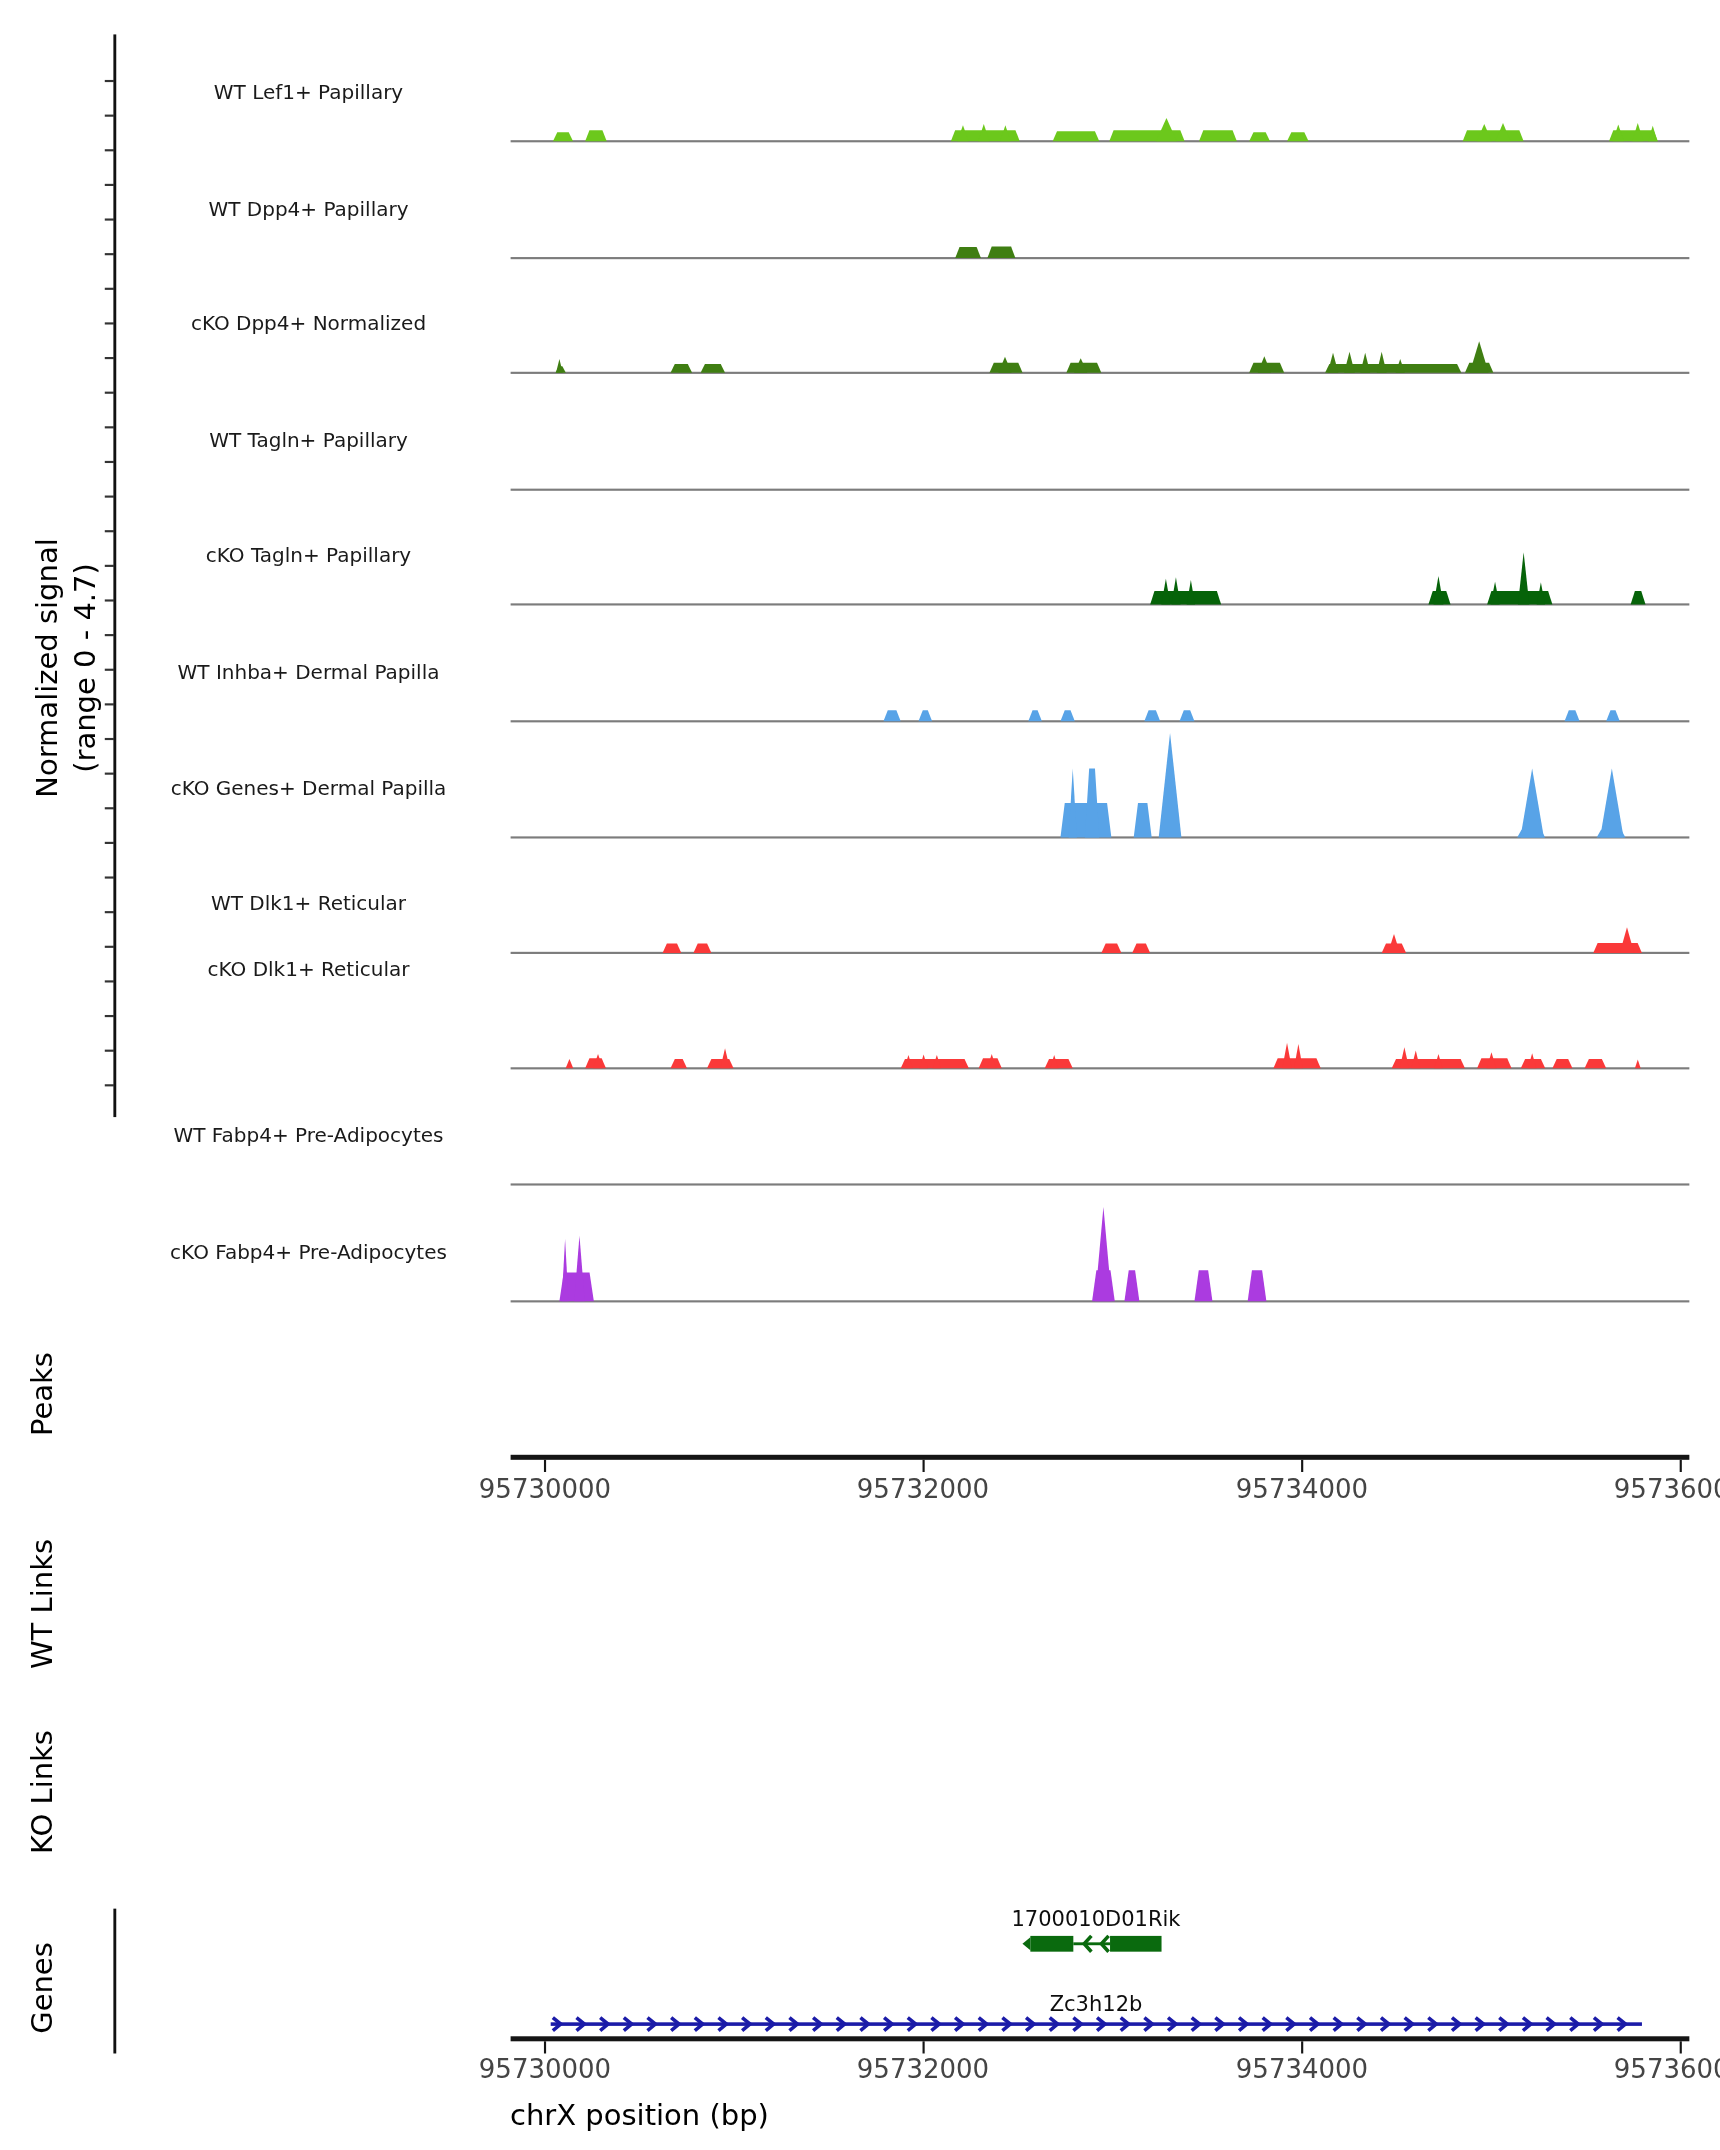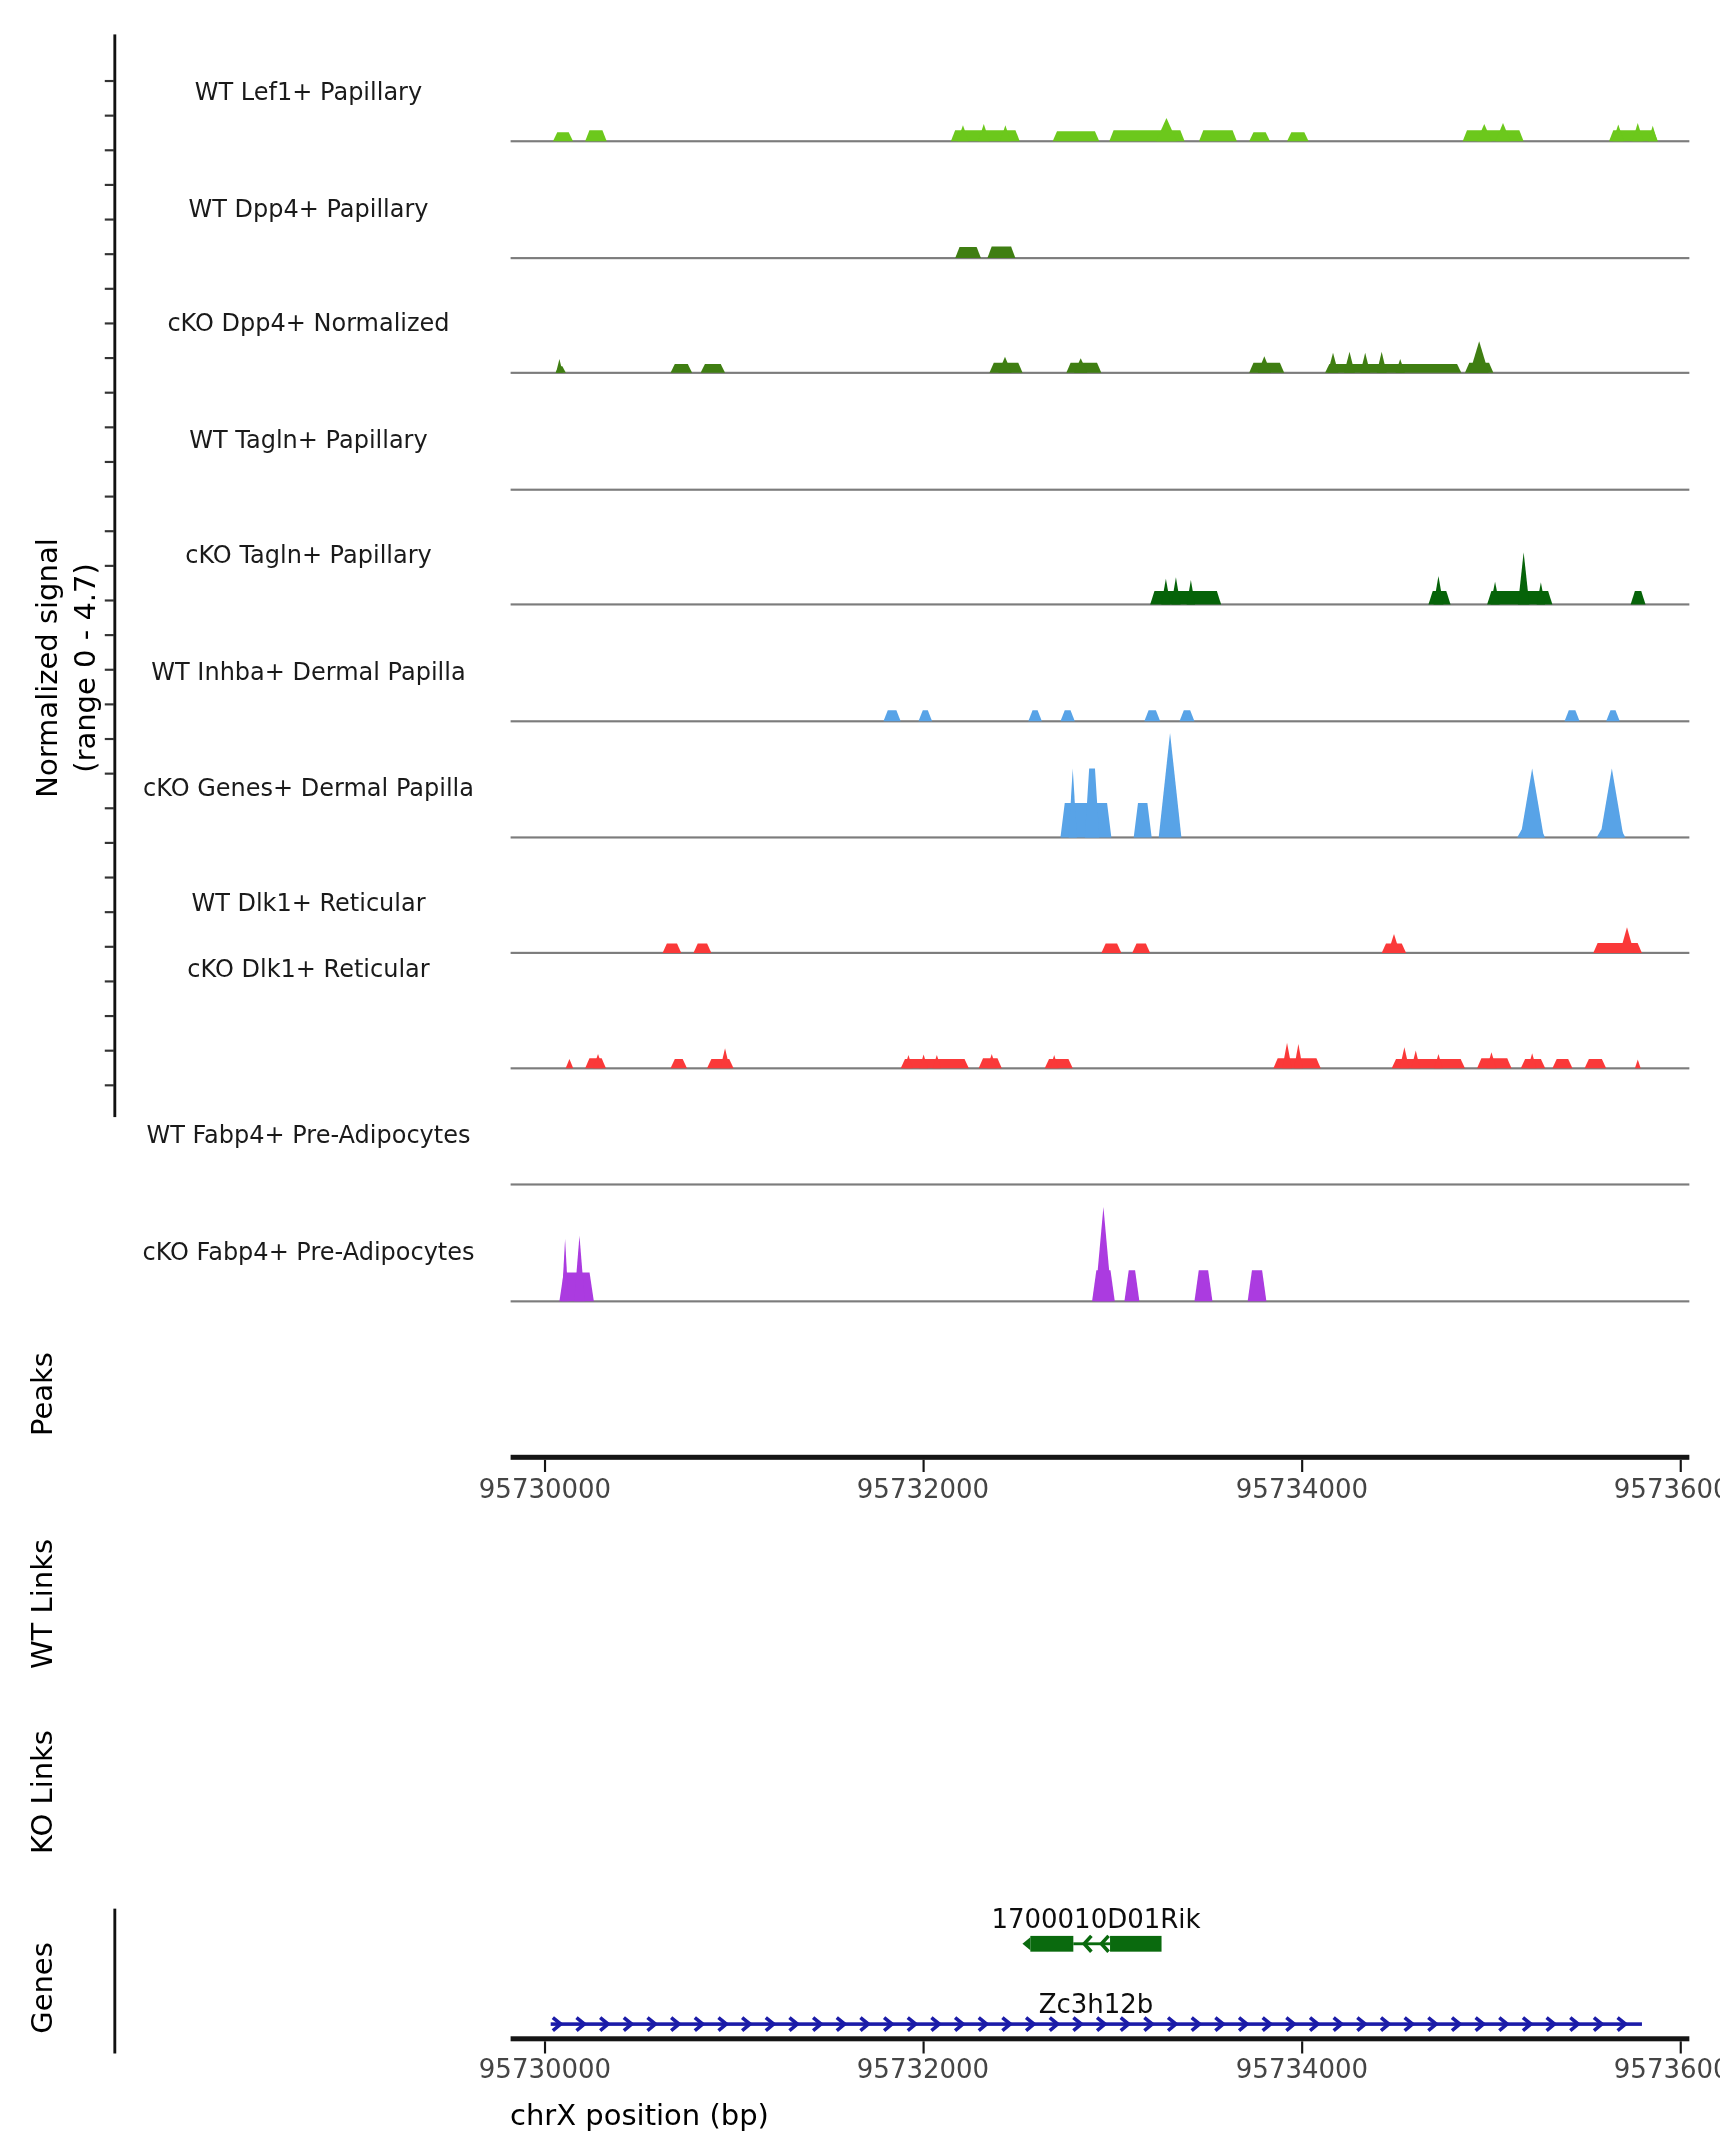--- a/index.html
+++ b/index.html
@@ -11,30 +11,30 @@
   }
   .rot{
     position:absolute;
     transform:translate(-50%,-50%) rotate(-90deg);
     white-space:nowrap;
     font-size:29px;color:#000;text-align:center;
   }
   .rot .ln{white-space:nowrap;line-height:1.32;}
   #track-labels .tlabel{
     position:absolute;left:108px;width:401px;text-align:center;
-    font-size:24px;line-height:1.1;color:#1a1a1a;white-space:nowrap;
+    font-size:20px;line-height:1.1;color:#1a1a1a;white-space:nowrap;
     transform:translateY(-50%);
   }
   .ticklabel{
     position:absolute;transform:translateX(-50%);
     font-size:26px;color:#454545;white-space:nowrap;line-height:1.1;
   }
   .genelabel{
     position:absolute;transform:translate(-50%,-50%);
-    font-size:26px;color:#0d0d0d;white-space:nowrap;
+    font-size:21px;color:#0d0d0d;white-space:nowrap;
   }
   #xaxis-title{
     position:absolute;left:510px;width:1179px;top:2083px;
     font-size:29px;color:#000;margin-top:15px;
   }
   svg{position:absolute;left:0;top:0;}
 </style>
 </head>
 <body>
 

